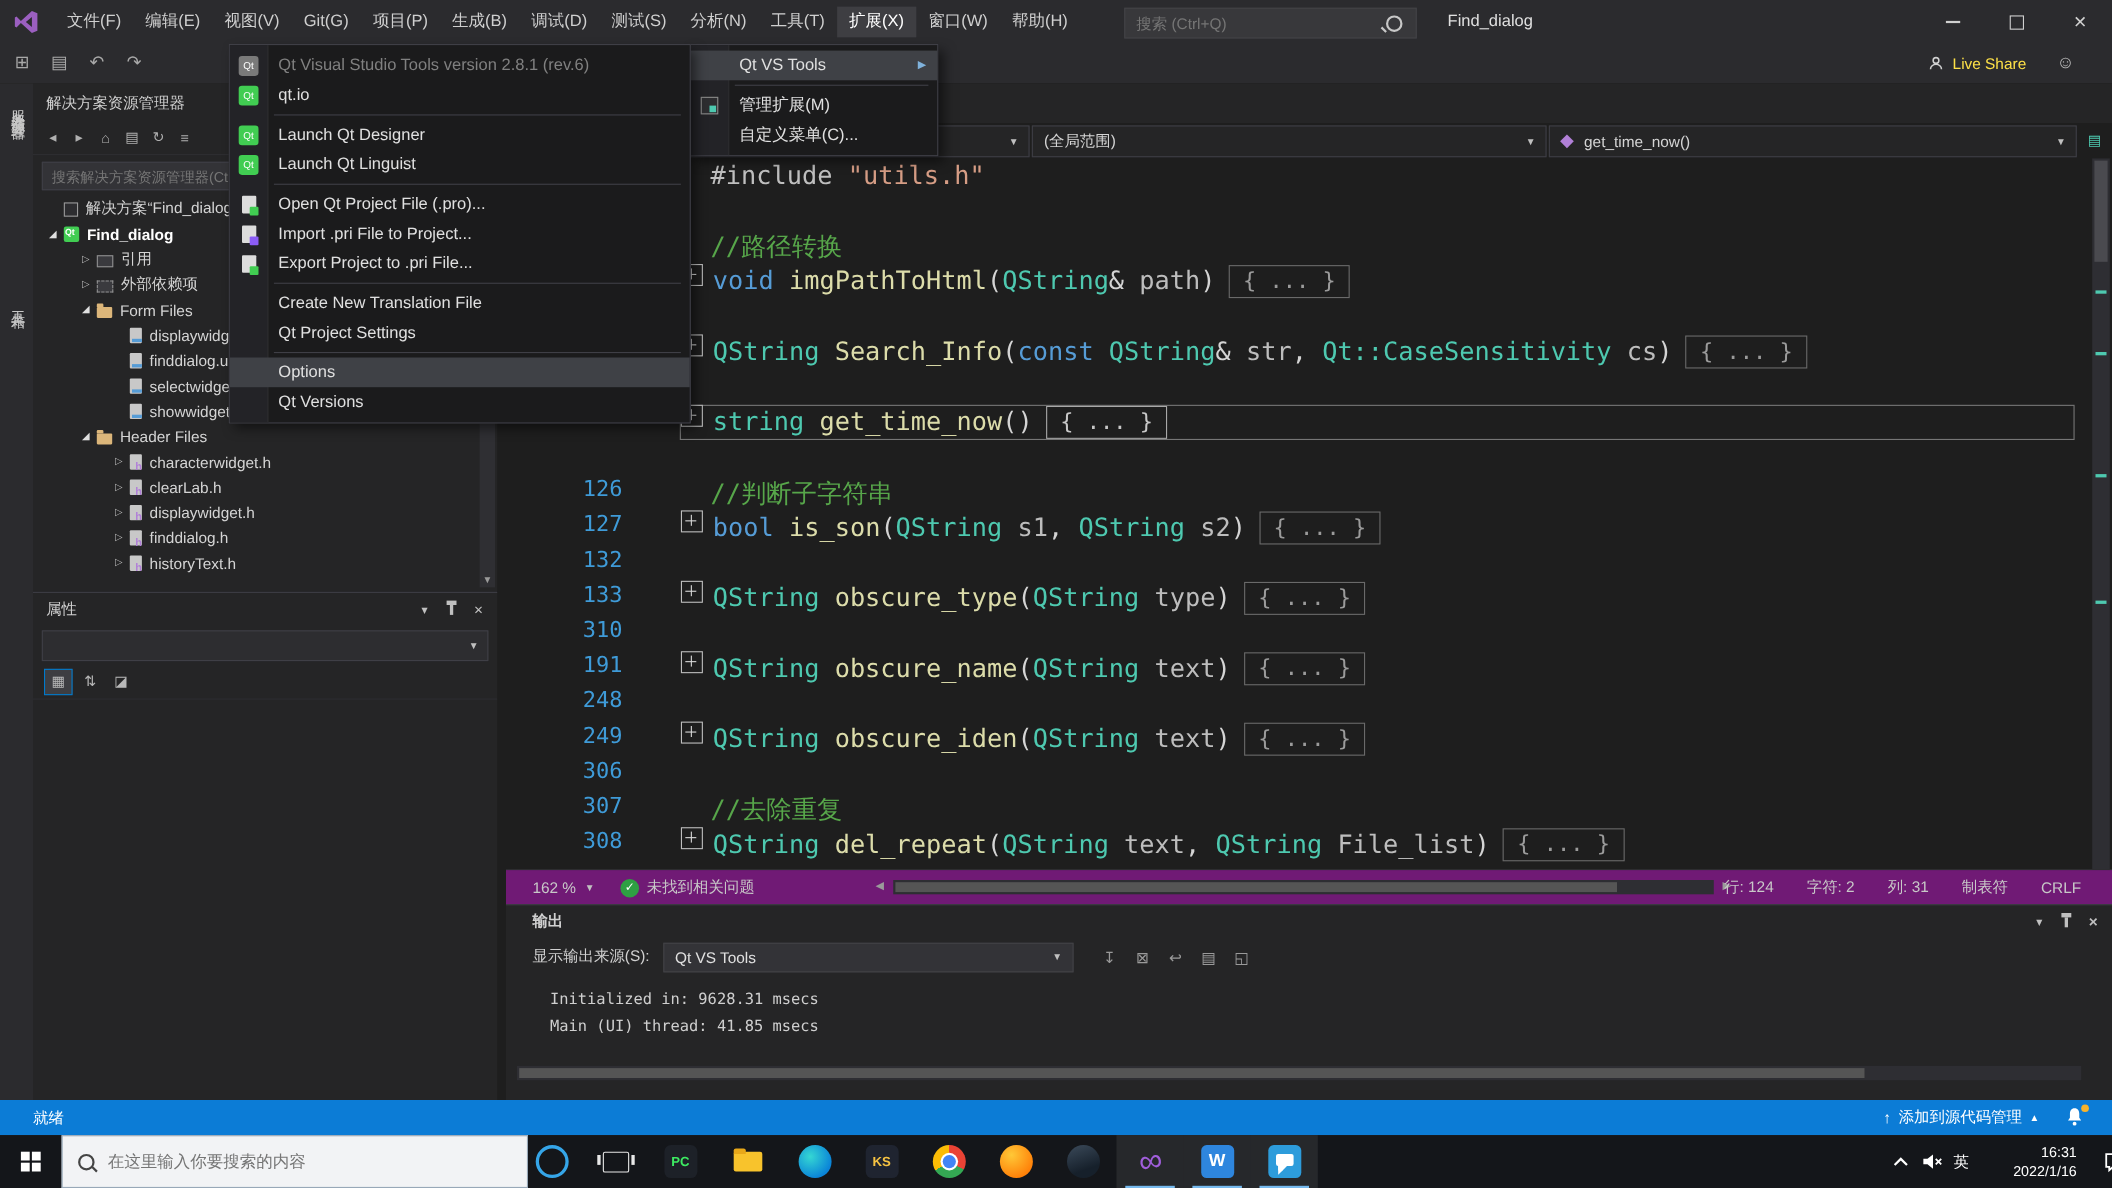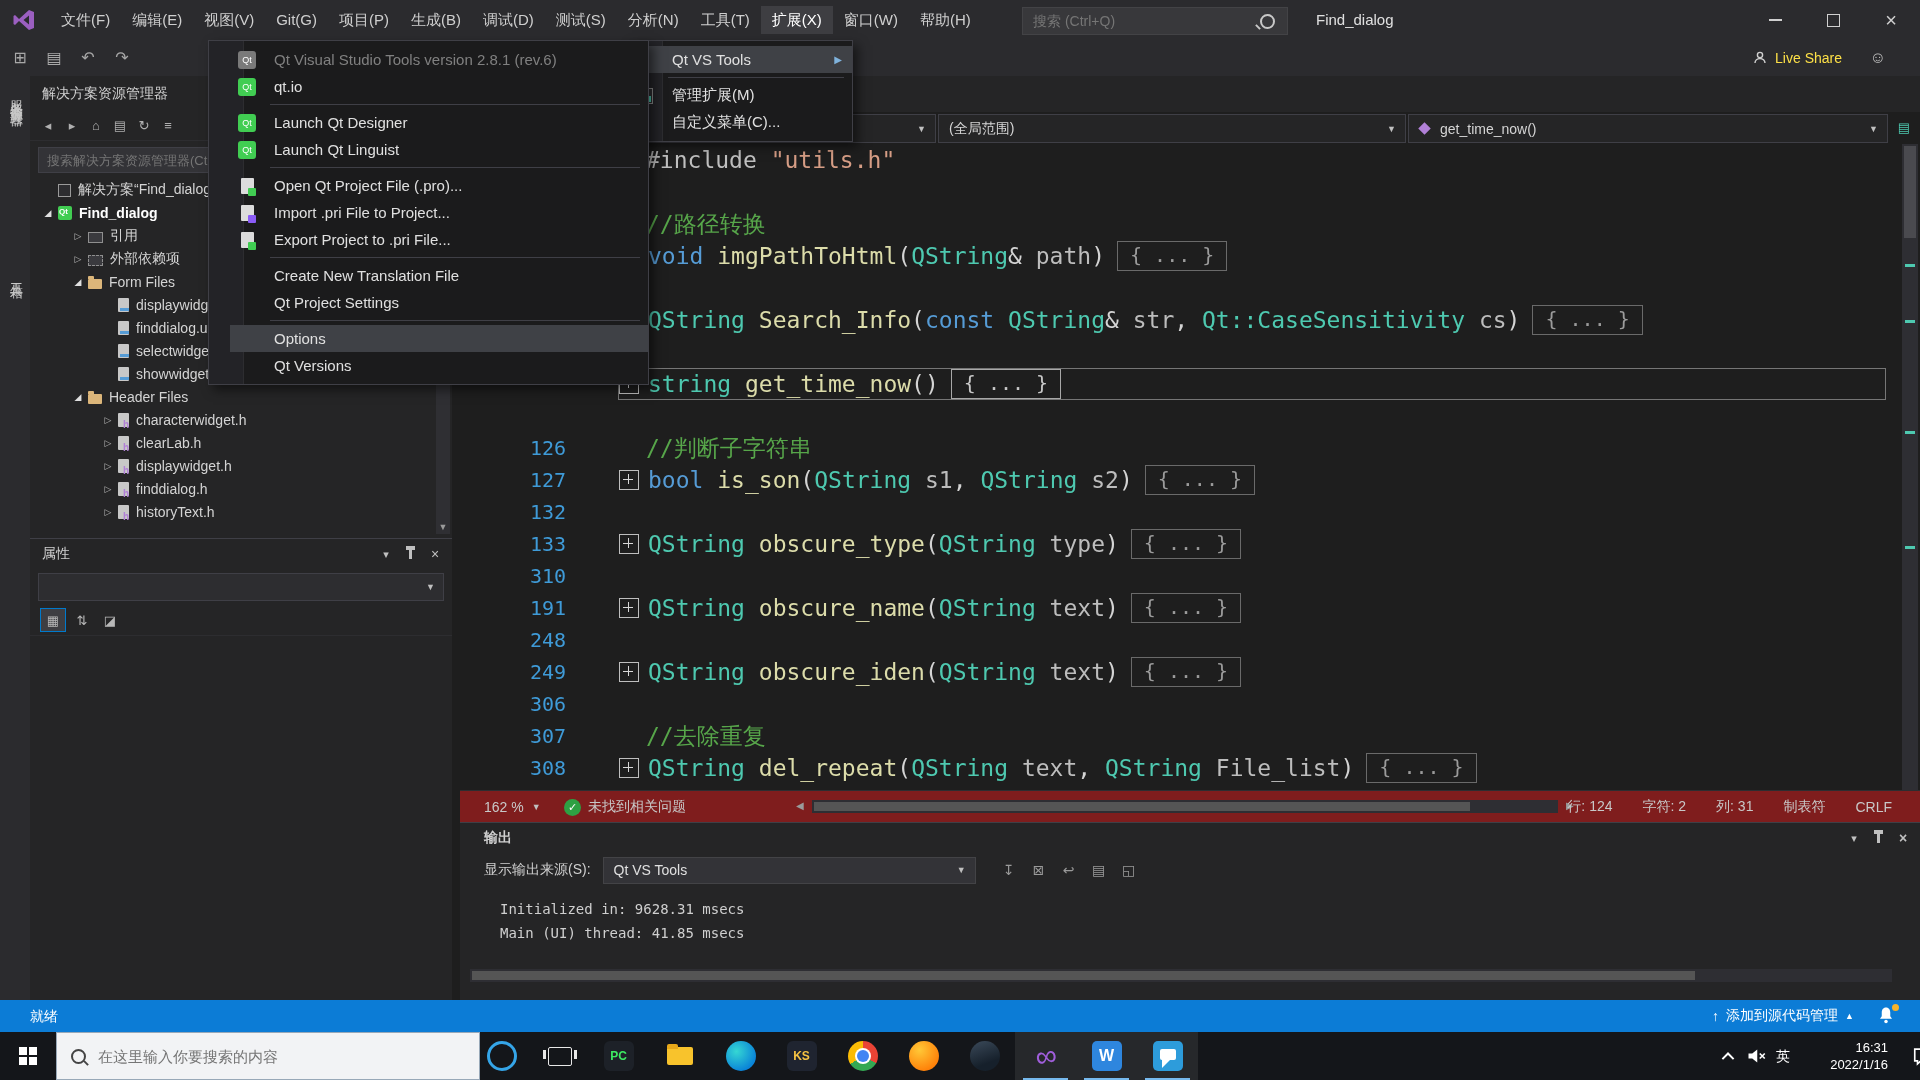--- a/index.html
+++ b/index.html
@@ -76,37 +76,37 @@
   
   #editor{position:absolute;left:460px;top:76px;width:1460px;height:924px;background:#1E1E1E;}
   #ed-top{position:absolute;left:0;top:0;right:0;height:36px;background:#252526;}
   #navbar{position:absolute;left:0;top:36px;right:0;height:32px;background:#1E1E1E;}
   .combo{position:absolute;top:2px;height:27px;background:#252526;border:1px solid #3F3F46;display:flex;align-items:center;font-size:14px;color:#D4D4D4;}
   .combo .caret{margin-left:auto;margin-right:9px;font-size:9px;color:#C0C0C0;}
   .combo .txt{padding-left:10px;white-space:nowrap;}
   .method-ic{width:11px;height:11px;background:#B180D7;transform:rotate(45deg) scale(.8);margin-left:10px;flex:none;}
   #nav-right-icon{position:absolute;right:6px;top:6px;width:20px;height:20px;color:#4EC9B0;font-size:13px;text-align:center;line-height:20px;}
   #code{position:absolute;left:0;top:68px;right:24px;height:646px;overflow:hidden;}
-  .code-row{height:32px;display:flex;align-items:center;position:relative;}
+  .code-row{height:32px;display:flex;position:relative;}
   .ln{width:106px;flex:none;text-align:right;font:20px "DejaVu Sans Mono",monospace;color:#3F9BD8;}
   .fold{width:18px;height:18px;flex:none;margin-left:53px;margin-right:9px;position:relative;}
   .fold.box{border:1px solid #BEBEBE;}
   .fold.box::before{content:"";position:absolute;left:3px;top:7.5px;width:10px;height:1.5px;background:#D8D8D8;}
   .fold.box::after{content:"";position:absolute;left:7.5px;top:3px;width:1.5px;height:10px;background:#D8D8D8;}
   .code-text{display:flex;align-items:center;font:23px "DejaVu Sans Mono",monospace;white-space:pre;}
   .tok-kw{color:#569CD6;} .tok-type{color:#4EC9B0;} .tok-fn{color:#DCDCAA;}
   .tok-param{color:#BDBDBD;} .tok-pl{color:#D4D4D4;} .tok-cmt{color:#57A64A;}
   .tok-pre{color:#BFBFBF;} .tok-str{color:#D69D85;}
   .collapsed-box{margin-left:12px;border:1px solid #6A6A6A;color:#9B9B9B;font:20px "DejaVu Sans Mono",monospace;padding:1px 12px 3px 12px;}
   .code-row.current::before{content:"";position:absolute;left:158px;right:10px;top:0;bottom:0;border:1px solid #767676;}
   .code-row.current .collapsed-box{border-color:#A8A8A8;color:#C8C8C8;}
   #ed-vscroll{position:absolute;right:2px;top:68px;width:16px;height:646px;background:#2E2E33;}
   #ed-vscroll .thumb{position:absolute;left:2px;right:2px;top:2px;height:92px;background:#4A4A4F;}
   .mark{position:absolute;left:3px;width:10px;height:3px;background:#4EC9B0;}
-  #ed-bottom{position:absolute;left:0;top:714px;right:0;height:32px;background:#7f1d1d;border-top:1px solid #2D2D30;font-size:14px;color:#C8C8C8;}
+  #ed-bottom{position:absolute;left:0;top:714px;right:0;height:32px;background:#701a75;border-top:1px solid #2D2D30;font-size:14px;color:#C8C8C8;}
   #zoom{position:absolute;left:24px;top:0;height:32px;display:flex;align-items:center;gap:8px;}
   #health{position:absolute;left:104px;top:0;height:32px;display:flex;align-items:center;gap:7px;}
   .check{width:17px;height:17px;border-radius:50%;background:#2EA043;color:#fff;font-size:11px;text-align:center;line-height:17px;}
   #hs-left{position:absolute;left:336px;top:9px;font-size:10px;color:#9A9A9A;}
   #hscroll{position:absolute;left:352px;top:9px;width:746px;height:13px;background:#2E2E33;}
   #hscroll .thumb{position:absolute;left:2px;top:2px;bottom:2px;width:88%;background:#555;}
   #hs-right{position:absolute;left:1106px;top:9px;font-size:10px;color:#9A9A9A;}
   #ed-info{position:absolute;right:28px;top:0;height:32px;display:flex;align-items:center;gap:30px;}
 
   
@@ -165,21 +165,21 @@
   .tray-ic{position:absolute;top:14px;width:20px;height:20px;color:#FFF;}
   #lang{position:absolute;right:166px;top:0;line-height:48px;color:#FFF;font-size:14px;}
   #clock{position:absolute;right:68px;top:7px;text-align:right;color:#FFF;font-size:13px;line-height:17px;}
   #action-ct{position:absolute;right:22px;top:13px;width:22px;height:22px;}
   #show-desktop{position:absolute;right:0;top:6px;width:1px;height:36px;background:#3A3A3A;}
 
   
   .dropdown{position:absolute;background:#1B1B1C;border:1px solid #3F3F46;box-shadow:5px 5px 10px rgba(0,0,0,.5);z-index:60;padding:5px 0;}
   .dropdown::before{content:"";position:absolute;left:0;top:0;bottom:0;width:34px;background:#232327;border-right:1px solid #2D2D30;}
   #ext-menu{left:627px;top:40px;width:224px;}
-  #qt-menu{left:208px;top:40px;width:418px;padding-left:21px;}
+  #qt-menu{left:208px;top:40px;width:418px;}
   .dd-item{height:27px;display:flex;align-items:center;position:relative;font-size:15px;color:#E0E0E0;}
   .dd-item.hl{background:#3F4146;}
   .dd-item.disabled{color:#808080;}
   .dd-label{padding-left:44px;white-space:nowrap;}
   .dd-arrow{margin-left:auto;margin-right:10px;font-size:10px;color:#7FB2DC;}
   .menu-sep{height:1px;background:#3F3F46;margin:4px 8px 4px 40px;}
   .mi{position:absolute;left:8px;width:18px;height:18px;display:flex;align-items:center;justify-content:center;}
   .mi-qt-gray,.mi-qt-green{border-radius:3px;font-size:9px;color:#FFF;}
   .mi-qt-gray{background:#7A7A7A;}
   .mi-qt-green{background:#41CD52;}

